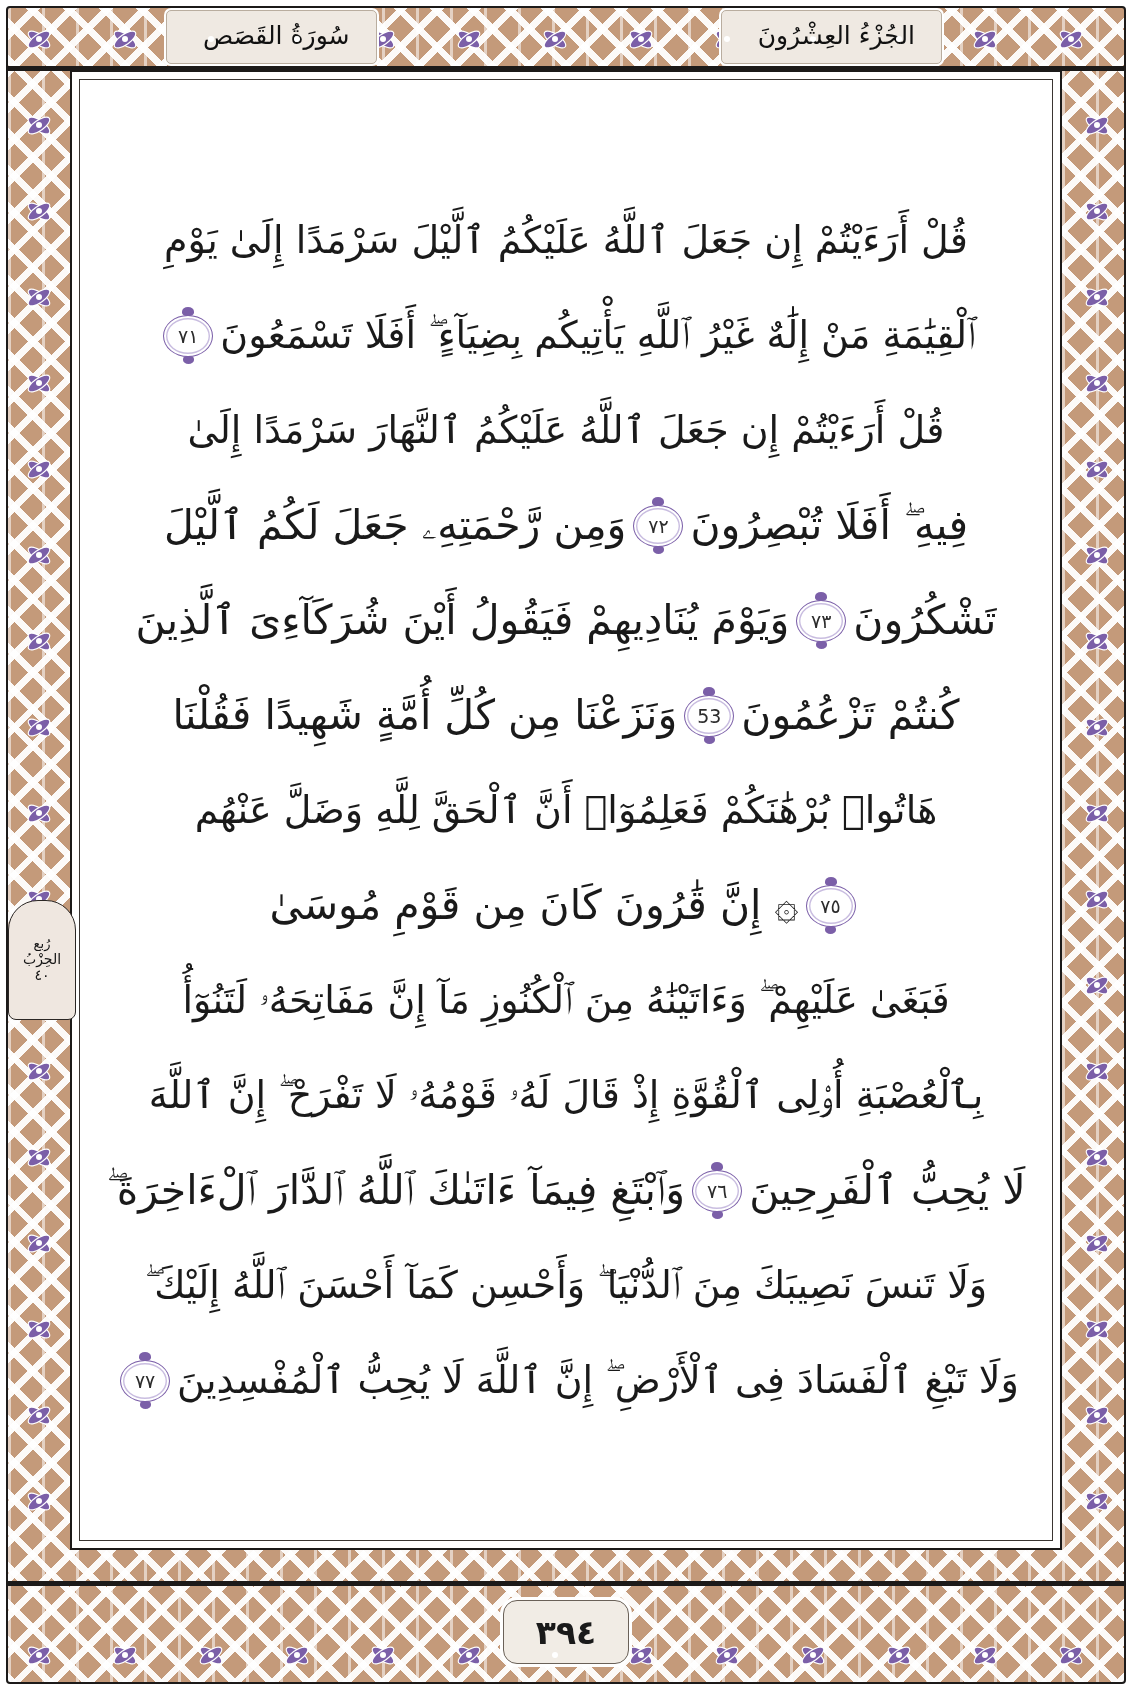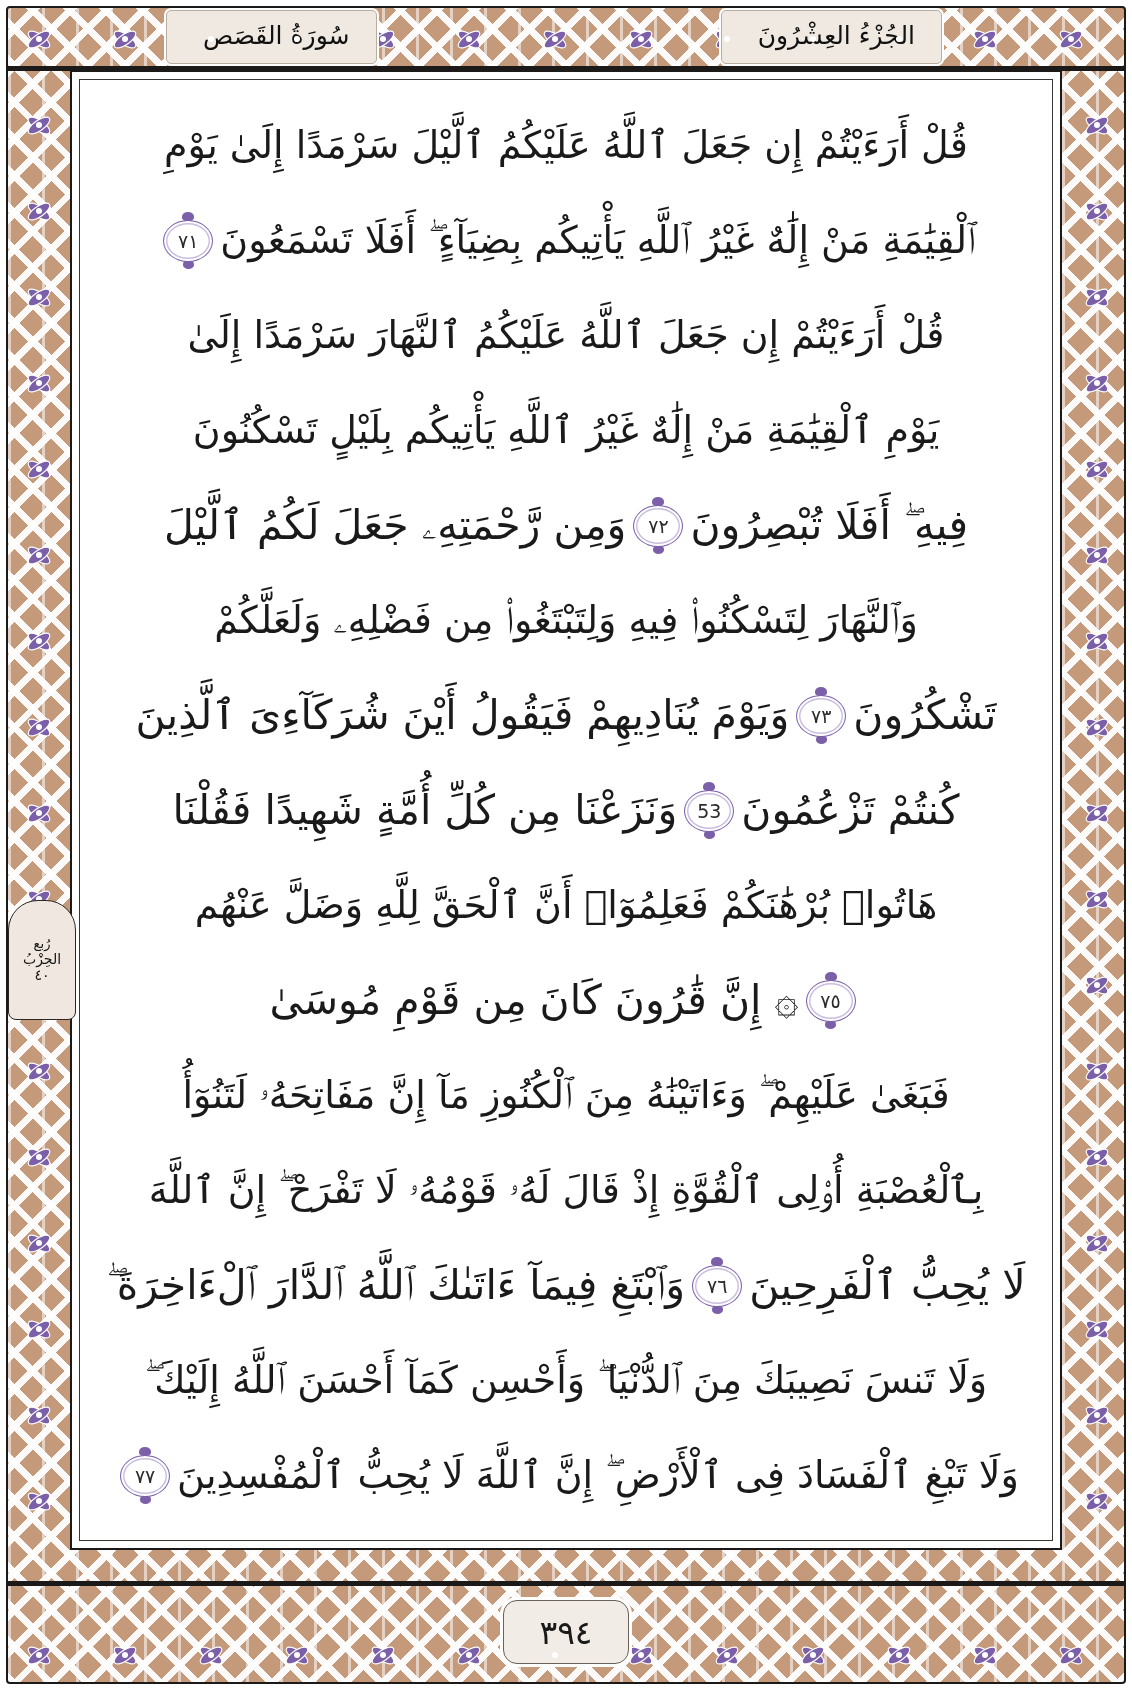--- a/index.html
+++ b/index.html
@@ -249,20 +249,21 @@
     background: #f1ece5;
     border: 1.6px solid #6a6158;
     border-radius: 14px;
     width: 124px;
     height: 62px;
     display: flex;
     align-items: center;
     justify-content: center;
     box-shadow: 0 0 0 3px #ffffff;
     pointer-events: auto;
+    font-weight: bold;
   }
   .page-cartouche span {
     font-family: "DejaVu Sans", "Liberation Sans", sans-serif;
     font-size: 33px;
     color: #1a1a1a;
     letter-spacing: 1px;
   }
 
   
   .rule {
@@ -490,30 +491,24 @@
       <div class="ayah-line tight">
         <span>قُلْ أَرَءَيْتُمْ إِن جَعَلَ ٱللَّهُ عَلَيْكُمُ ٱلَّيْلَ سَرْمَدًا إِلَىٰ يَوْمِ</span>
       </div>
       <div class="ayah-line tight">
         <span>ٱلْقِيَٰمَةِ مَنْ إِلَٰهٌ غَيْرُ ٱللَّهِ يَأْتِيكُم بِضِيَآءٍ ۖ أَفَلَا تَسْمَعُونَ</span>
         <span class="ayah-mark">٧١</span>
       </div>
       <div class="ayah-line tight">
         <span>قُلْ أَرَءَيْتُمْ إِن جَعَلَ ٱللَّهُ عَلَيْكُمُ ٱلنَّهَارَ سَرْمَدًا إِلَىٰ</span>
       </div>
-      <div class="ayah-line tight">
-        <span>يَوْمِ ٱلْقِيَٰمَةِ مَنْ إِلَٰهٌ غَيْرُ ٱللَّهِ يَأْتِيكُم بِلَيْلٍ تَسْكُنُونَ</span>
-      </div>
       <div class="ayah-line">
         <span>فِيهِ ۖ أَفَلَا تُبْصِرُونَ</span>
         <span class="ayah-mark">٧٢</span>
         <span>وَمِن رَّحْمَتِهِۦ جَعَلَ لَكُمُ ٱلَّيْلَ</span>
-      </div>
-      <div class="ayah-line tight">
-        <span>وَٱلنَّهَارَ لِتَسْكُنُوا۟ فِيهِ وَلِتَبْتَغُوا۟ مِن فَضْلِهِۦ وَلَعَلَّكُمْ</span>
       </div>
       <div class="ayah-line">
         <span>تَشْكُرُونَ</span>
         <span class="ayah-mark">٧٣</span>
         <span>وَيَوْمَ يُنَادِيهِمْ فَيَقُولُ أَيْنَ شُرَكَآءِىَ ٱلَّذِينَ</span>
       </div>
       <div class="ayah-line">
         <span>كُنتُمْ تَزْعُمُونَ</span>
         <span class="ayah-mark">53</span>
         <span>وَنَزَعْنَا مِن كُلِّ أُمَّةٍ شَهِيدًا فَقُلْنَا</span>

